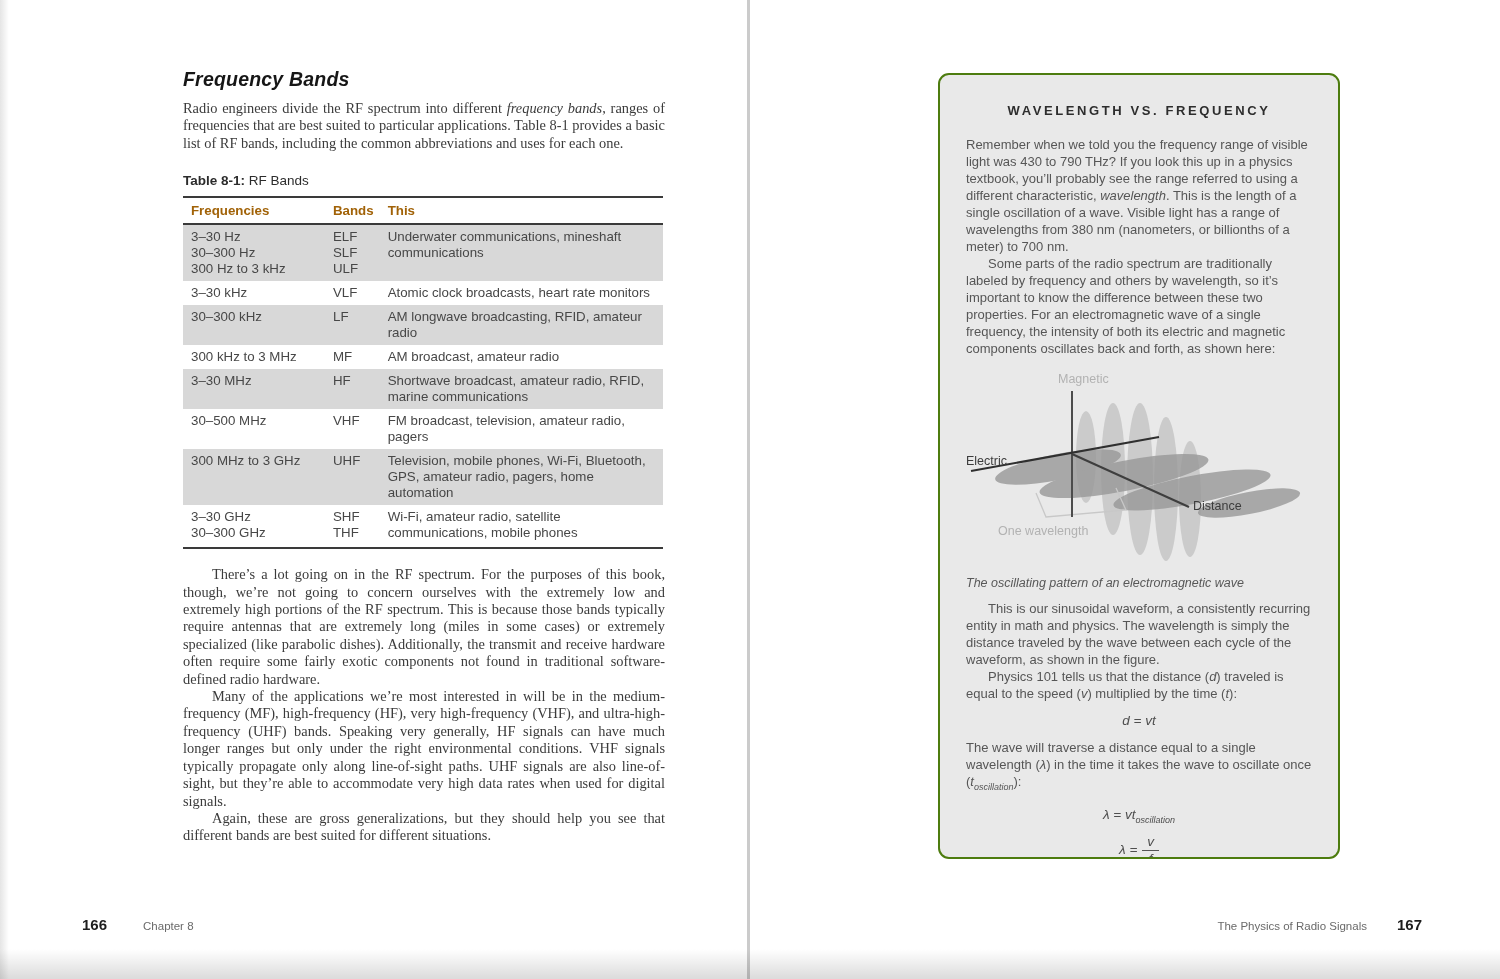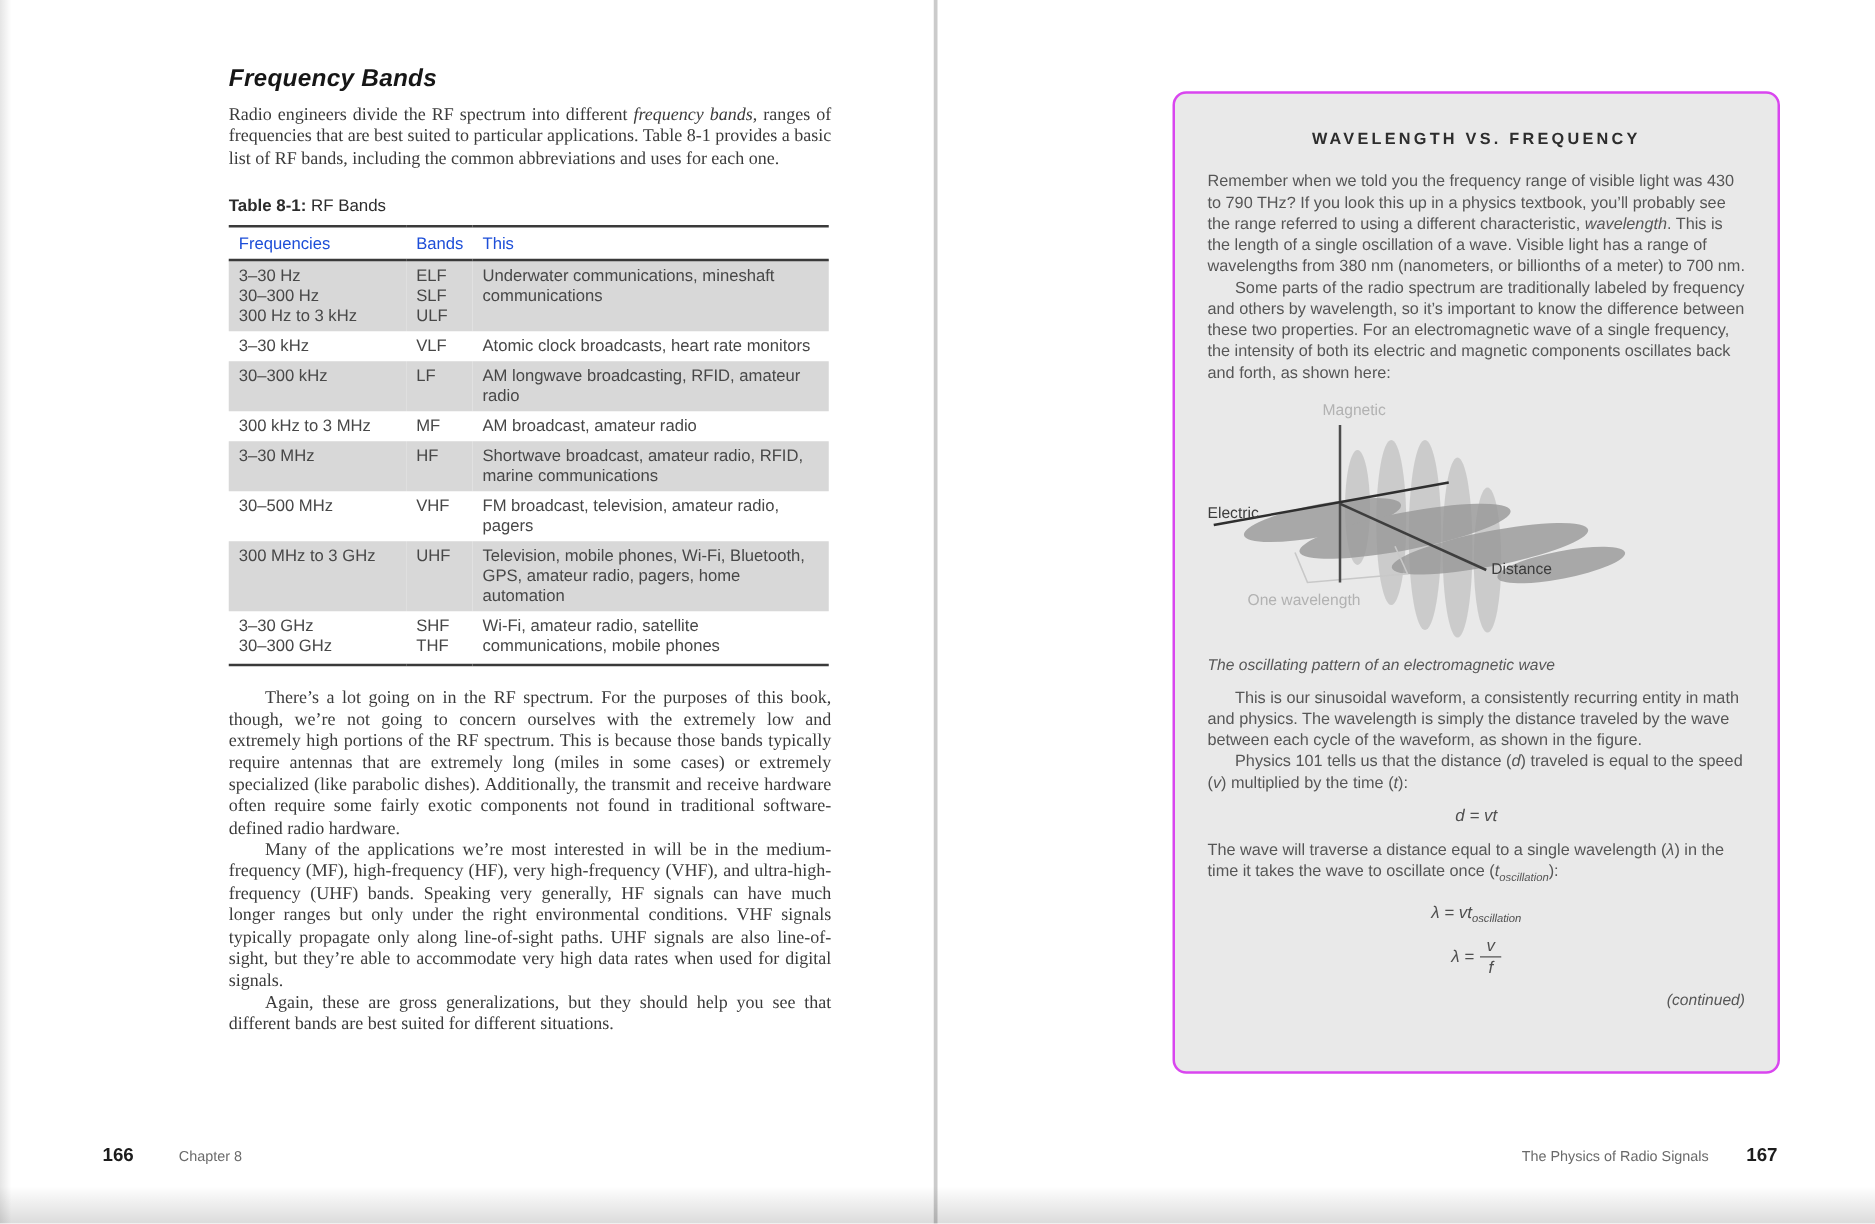--- a/index.html
+++ b/index.html
@@ -6,46 +6,46 @@
   .canvas{position:relative;width:1500px;height:979px;background:#ffffff;overflow:hidden;
           font-family:"Liberation Sans",sans-serif;}
   
   .divider{position:absolute;left:747px;top:0;width:3px;height:100%;background:#cbcbcb;}
   .edge-bottom{position:absolute;left:0;bottom:0;width:100%;height:30px;
                background:linear-gradient(180deg,rgba(0,0,0,0),rgba(0,0,0,0.14));pointer-events:none;}
   .edge-left{position:absolute;left:0;top:0;width:9px;height:100%;
              background:linear-gradient(90deg,rgba(0,0,0,0.10),rgba(0,0,0,0));pointer-events:none;}
 
   
-  .content-left{position:absolute;left:183px;top:52px;width:482px;color:#3a3a3a;}
+  .content-left{position:absolute;left:183px;top:68px;width:482px;color:#3a3a3a;}
   .section-heading{font-size:19.5px;font-weight:bold;font-style:italic;color:#161616;
                    margin:0 0 9px 0;letter-spacing:0.2px;}
   .serif{font-family:"Liberation Serif",serif;font-size:14.4px;line-height:17.4px;
          text-align:justify;color:#3b3b3b;margin:0;}
   .serif.indent{text-indent:29px;}
   .table-label{margin:21px 0 8px 0;font-size:13.5px;color:#2c2c2c;}
   .table-label b{font-weight:bold;}
   table.rf{border-collapse:collapse;width:480px;font-size:13.3px;line-height:16px;color:#474747;
            margin-bottom:17px;}
-  table.rf th{font-weight:normal;text-align:left;color:#1d4ed8;
+  table.rf th{font-weight:bold;text-align:left;color:#a16207;
               border-top:2px solid #3a3a3a;border-bottom:2px solid #3a3a3a;
               padding:5px 6px 4px 8px;}
   table.rf td{vertical-align:top;padding:4px 6px 4px 8px;}
   table.rf tr.shaded{background:#d8d8d8;}
   table.rf tbody tr:last-child td{border-bottom:2px solid #3a3a3a;padding-bottom:6px;}
   .footer{position:absolute;top:916px;font-size:11.5px;color:#6a6a6a;}
   .footer .pagenum{font-size:15px;font-weight:bold;color:#1d1d1d;}
   .footer-left{left:82px;}
   .footer-left .footer-label{margin-left:36px;}
   .footer-right{right:78px;text-align:right;}
   .footer-right .pagenum{margin-left:30px;}
 
   
-  .sidebar-box{position:absolute;left:938px;top:73px;width:486px;height:786px;box-sizing:border-box;
-               background:#e9e9e9;border:2px solid #d946ef;border-radius:11px;
+  .sidebar-box{position:absolute;left:938px;top:73px;width:402px;height:786px;box-sizing:border-box;
+               background:#e9e9e9;border:2px solid #4d7c0f;border-radius:11px;
                padding:18px 26px 12px 26px;color:#565656;overflow:hidden;}
   .box-title{text-align:center;font-weight:bold;font-size:13px;letter-spacing:2.6px;
              color:#2d2d2d;margin:10px 0 18px 0;}
   .box-p{font-size:13px;line-height:17px;margin:0;color:#565656;}
   .box-p.indent2{text-indent:22px;}
   .wave-fig{display:block;margin:10px 0 0 0;}
   .box-caption{font-size:12.5px;font-style:italic;color:#585858;margin:14px 0 10px 0;}
   .equation{text-align:center;font-style:italic;font-size:13.5px;color:#4f4f4f;margin:11px 0;}
   .equation sub,.box-p sub{font-size:9px;font-style:italic;}
   .frac{display:inline-block;vertical-align:middle;text-align:center;line-height:1.05;margin-left:5px;}

